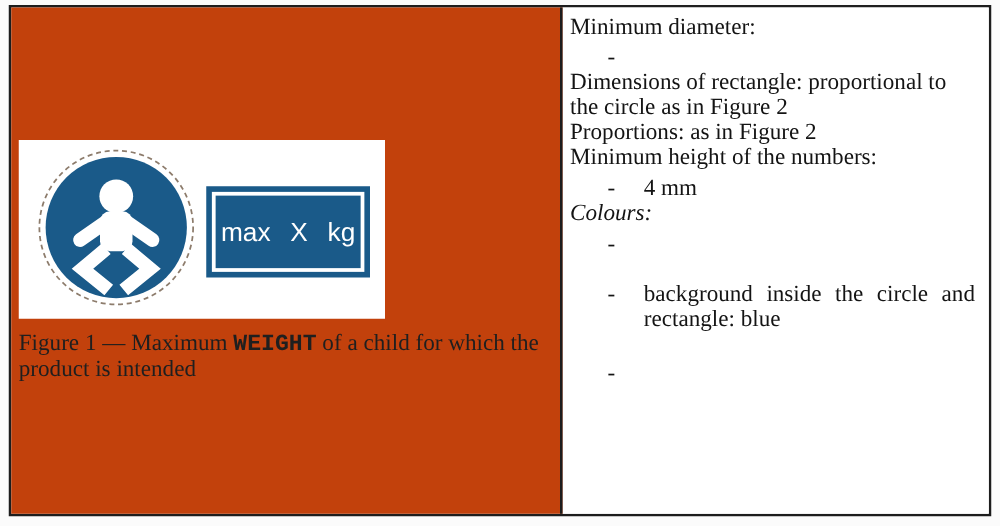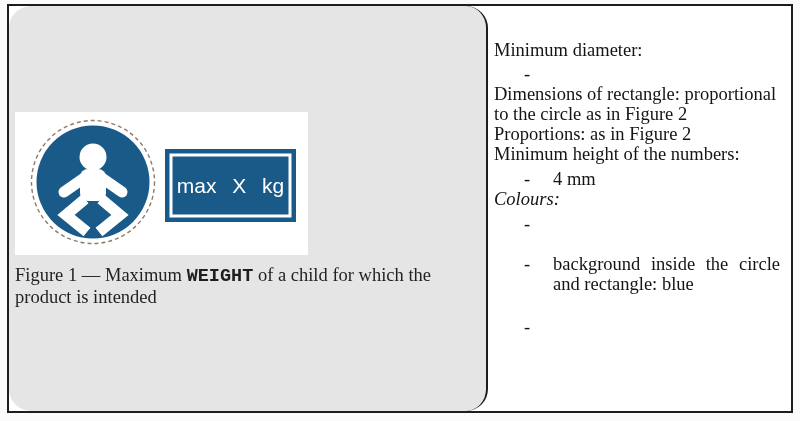--- a/index.html
+++ b/index.html
@@ -13,25 +13,24 @@
   .spec-table{
     position:absolute;left:7px;top:4px;
     width:786px;height:409px;
     box-sizing:border-box;
     border:2px solid #1d1d1d;
     background:#ffffff;
     display:flex;
   }
   .cell-left{
     box-sizing:border-box;
-    width:479px;flex:none;
-    background:#e5e5e5;
+    width:441px;flex:none;
+    background:#c2410c;
     border-right:2px solid #1d1d1d;
     position:relative;
-    border-radius:22px;
   }
   .figure-panel{
     position:absolute;left:6px;top:106px;
     width:293px;height:143px;
     background:#ffffff;
   }
   .figure-panel svg{display:block;width:293px;height:143px;}
   .max-text{
     font-family:"Liberation Sans", sans-serif;
     font-size:21px;
@@ -46,21 +45,20 @@
     text-align:left;
   }
   .caption b{font-weight:bold;font-family:Liberation Mono, monospace;}
   .cell-right{
     box-sizing:border-box;
     flex:1;
     background:#ffffff;
     padding:6px 11px 0 6px;
     font-size:18.5px;line-height:20px;
     color:#141414;
-    margin-top:28px;
   }
   .cell-right p{margin:0;text-align:left;}
   .bullet{display:flex;}
   .bullet .dash{flex:0 0 29px;margin-left:30px;}
   .bullet .btext{flex:1;}
   .bullet.just .btext{text-align:justify;text-align-last:left;}
   
   .i0{margin-top:8px;}
   .i1{margin-top:4px;}
   .i2{margin-top:26px;}

